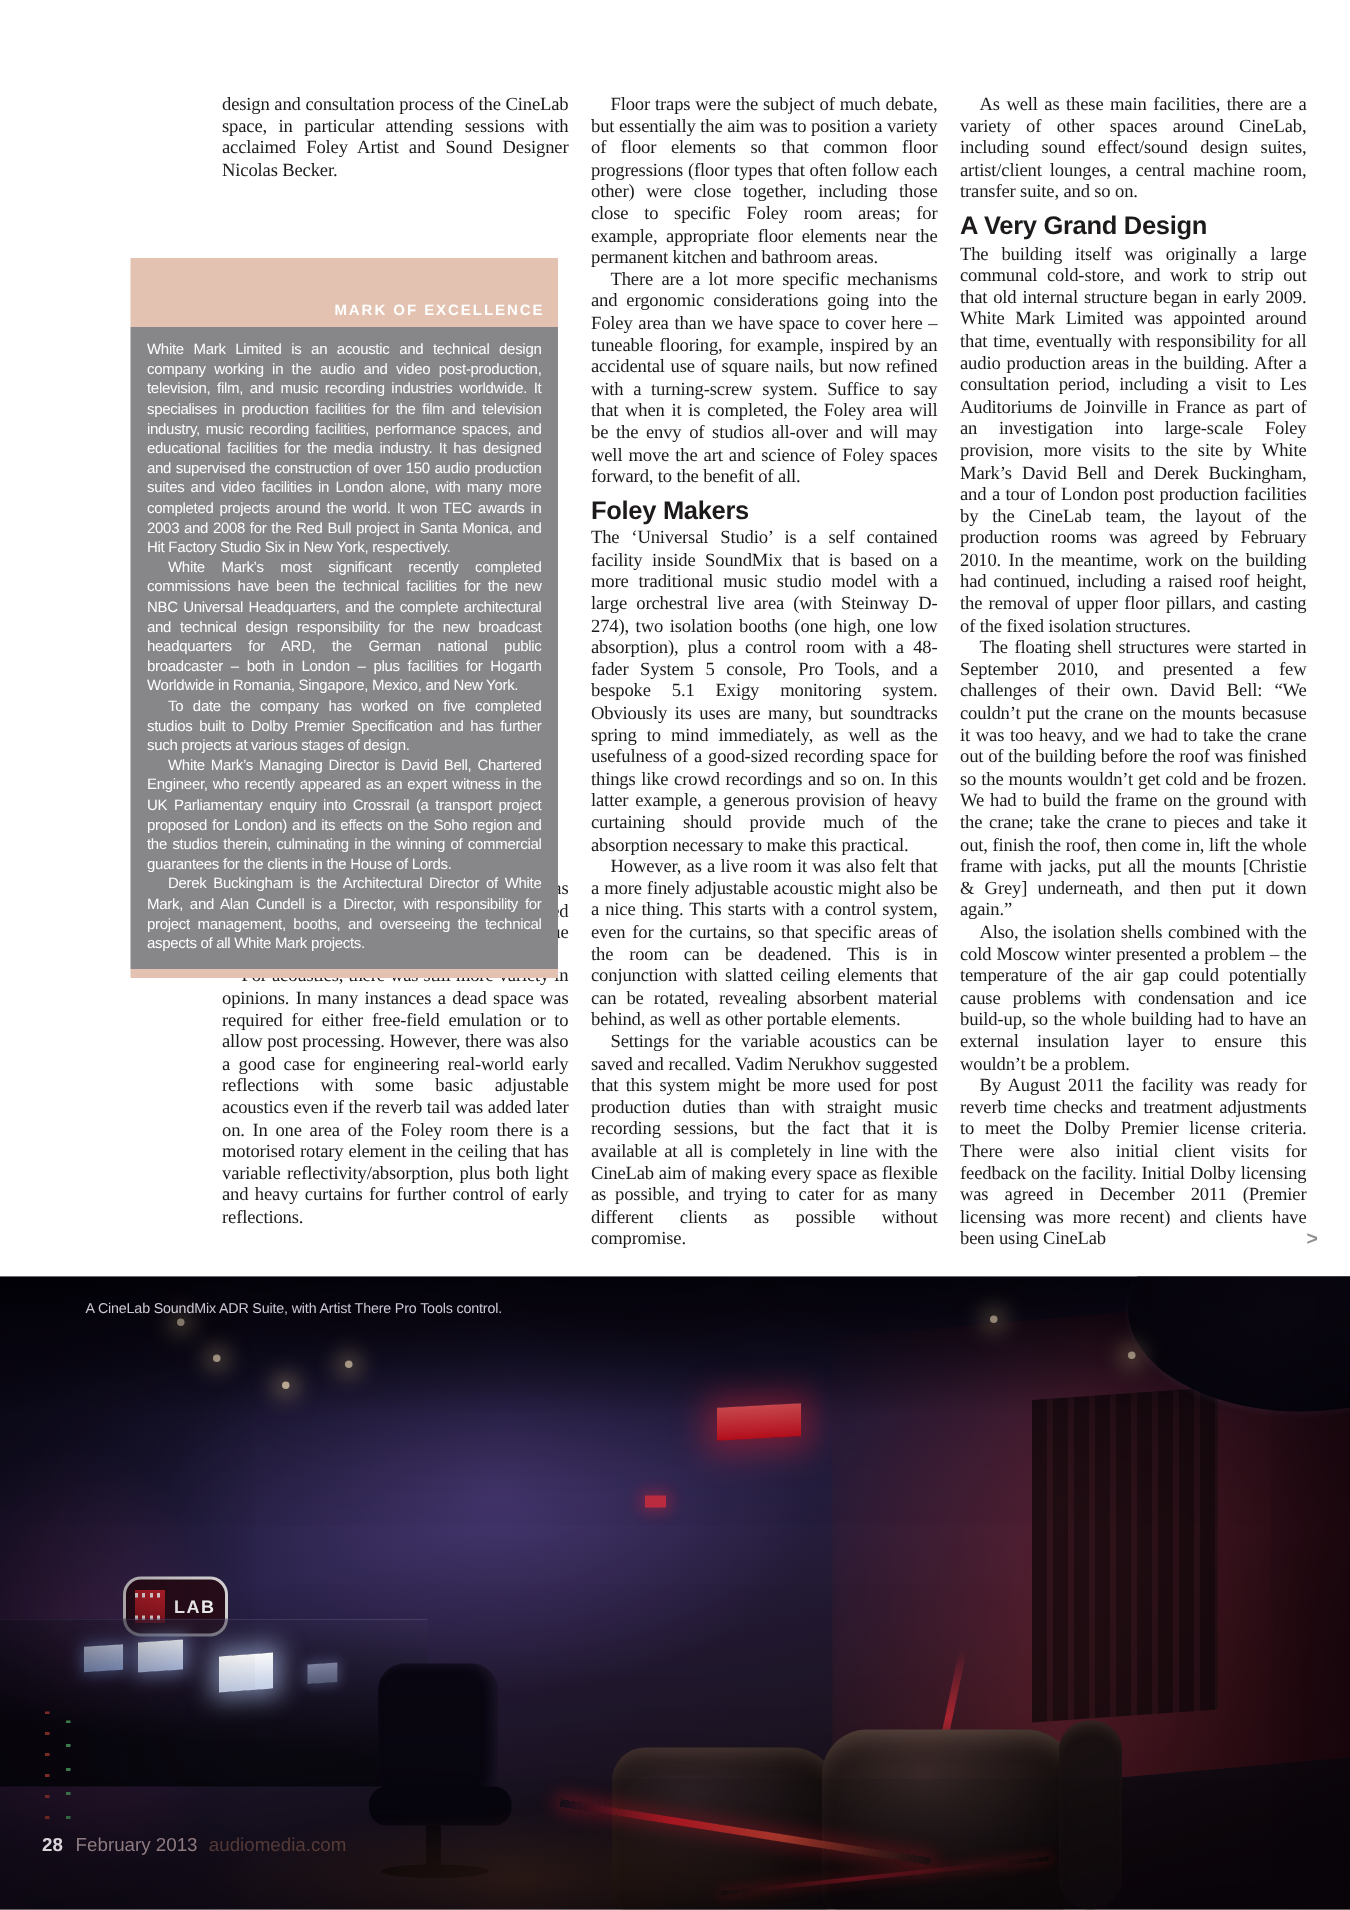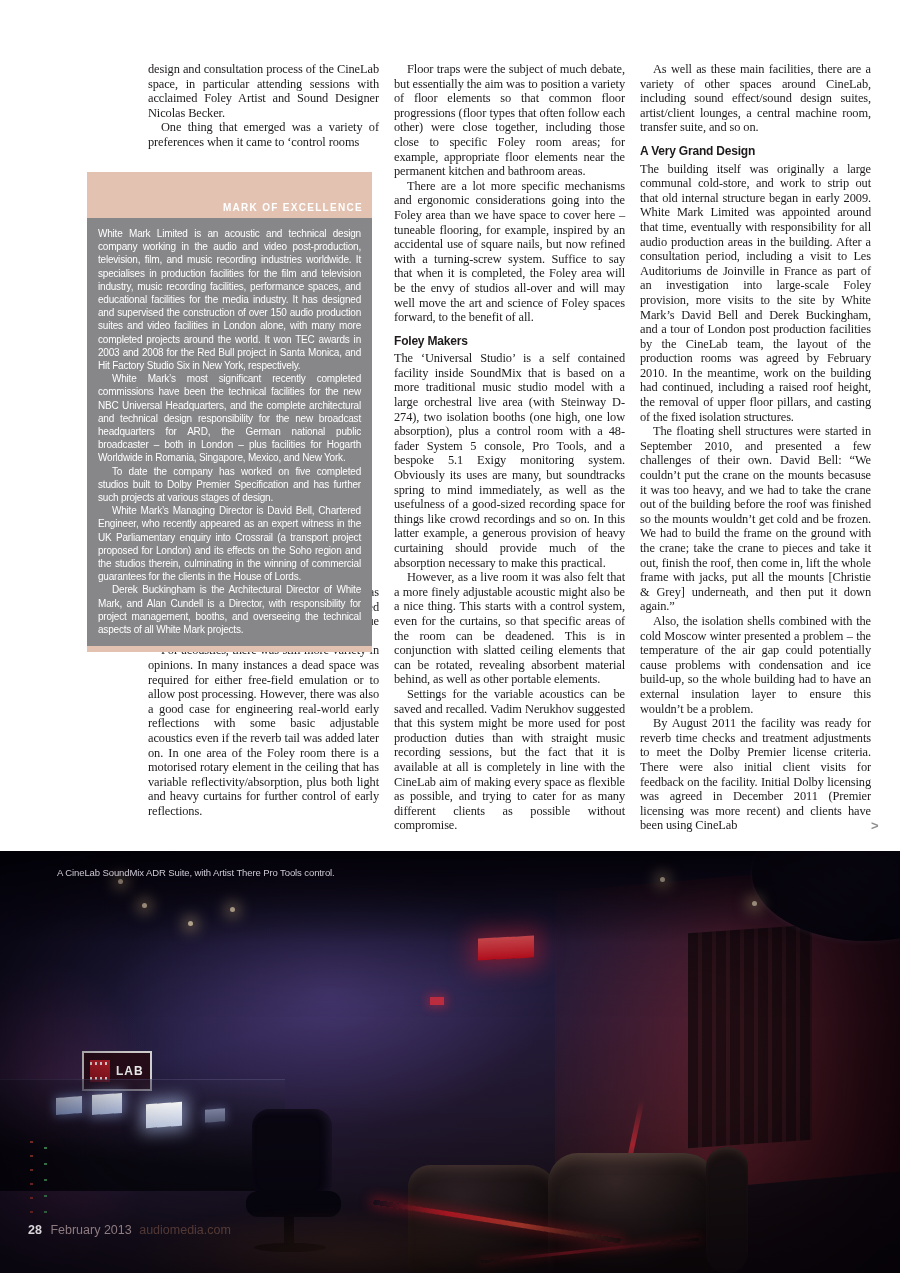--- a/index.html
+++ b/index.html
@@ -5,21 +5,21 @@
   html,body{margin:0;padding:0;}
   body{
     width:900px;height:1273px;position:relative;background:#ffffff;
     font-family:"Liberation Serif", serif;color:#1d1a1b;overflow:hidden;
   }
   
   .col{position:absolute;width:231px;font-size:12.4px;line-height:14.6px;
        text-align:justify;letter-spacing:-0.1px;z-index:1;}
   .col p{margin:0;}
   .col p.indent{text-indent:13px;}
-  .col h3{font-family:"Liberation Sans", sans-serif;font-size:12px;font-weight:bold;
+  .col h3{font-family:"Liberation Sans", sans-serif;font-size:17px;font-weight:bold;
           margin:9px 0 3px 0;letter-spacing:-0.2px;text-align:left;}
   #col1-top{left:148px;top:62px;}
   #col1-bottom{left:148px;top:585px;}
   #col2{left:394px;top:62px;}
   #col3{left:640px;top:62px;}
   .continuation{position:absolute;left:871px;top:818px;z-index:1;
     font-family:"Liberation Sans",sans-serif;font-weight:bold;font-size:13px;color:#8f8f92;}
   
   .infobox{position:absolute;left:57px;top:172px;width:285px;z-index:2;margin-left:30px;}
   .infobox-header{height:46px;background:#e4c2b1;position:relative;}
@@ -53,21 +53,21 @@
   .light-dot{width:5px;height:5px;border-radius:50%;background:#ffe9c8;
     box-shadow:0 0 14px 5px rgba(255,220,160,.55);}
   .red-sign{left:478px;top:86px;width:56px;height:22px;transform:skewY(-3deg);
     background:linear-gradient(180deg,#ff5a60,#d0101f);
     box-shadow:0 0 22px 8px rgba(255,40,60,.45);}
   .red-dot-small{left:430px;top:146px;width:14px;height:8px;background:#e03040;opacity:.85;
     box-shadow:0 0 10px 3px rgba(255,40,60,.4);}
   .red-door-glow{left:630px;top:248px;width:5px;height:92px;transform:rotate(12deg);
     background:linear-gradient(180deg,rgba(255,50,60,0),rgba(255,50,60,.6),rgba(255,50,60,0));}
   .lab-sign{left:82px;top:200px;width:70px;height:40px;border:2px solid rgba(255,255,255,.85);
-    border-radius:0;background:rgba(40,8,14,.78);box-sizing:border-box;
+    border-radius:12px;background:rgba(40,8,14,.78);box-sizing:border-box;
     display:flex;align-items:center;gap:6px;padding:4px 6px;position:absolute;}
   .lab-sign .film-icon{position:static;width:20px;height:22px;flex:0 0 auto;
     background-image:
       repeating-linear-gradient(90deg,rgba(255,255,255,.9) 0 2px,rgba(255,255,255,0) 2px 5px),
       repeating-linear-gradient(90deg,rgba(255,255,255,.9) 0 2px,rgba(255,255,255,0) 2px 5px),
       linear-gradient(#c0212c,#8f1620);
     background-size:100% 3px,100% 3px,100% 100%;
     background-position:0 2px,0 17px,0 0;background-repeat:no-repeat;}
   .lab-sign .lab-label{position:static;color:#fff;font-family:"Liberation Sans",sans-serif;
     font-weight:bold;font-size:12px;letter-spacing:1px;}
@@ -117,21 +117,20 @@
   .page-footer span{position:static;}
   .footer-num{color:#d9d5da;font-weight:bold;}
   .footer-date{color:#8d7b80;margin-left:5px;}
   .footer-site{color:rgba(160,110,92,.45);margin-left:4px;}
 </style>
 </head>
 <body>
 
 <div id="col1-top" class="col">
     <p>design and consultation process of the CineLab space, in particular attending sessions with acclaimed Foley Artist and Sound Designer Nicolas Becker.</p>
-    <p class="indent">One thing that emerged was a variety of preferences when it came to ‘control rooms</p>
   </div>
 
 <aside class="infobox">
   <div class="infobox-header">
     <span class="infobox-title">MARK OF EXCELLENCE</span>
   </div>
   <div class="infobox-body">
       <p>White Mark Limited is an acoustic and technical design company working in the audio and video post-production, television, film, and music recording industries worldwide. It specialises in production facilities for the film and television industry, music recording facilities, performance spaces, and educational facilities for the media industry. It has designed and supervised the construction of over 150 audio production suites and video facilities in London alone, with many more completed projects around the world. It won TEC awards in 2003 and 2008 for the Red Bull project in Santa Monica, and Hit Factory Studio Six in New York, respectively.</p>
       <p class="indent">White Mark’s most significant recently completed commissions have been the technical facilities for the new NBC Universal Headquarters, and the complete architectural and technical design responsibility for the new broadcast headquarters for ARD, the German national public broadcaster – both in London – plus facilities for Hogarth Worldwide in Romania, Singapore, Mexico, and New York.</p>
       <p class="indent">To date the company has worked on five completed studios built to Dolby Premier Specification and has further such projects at various stages of design.</p>

